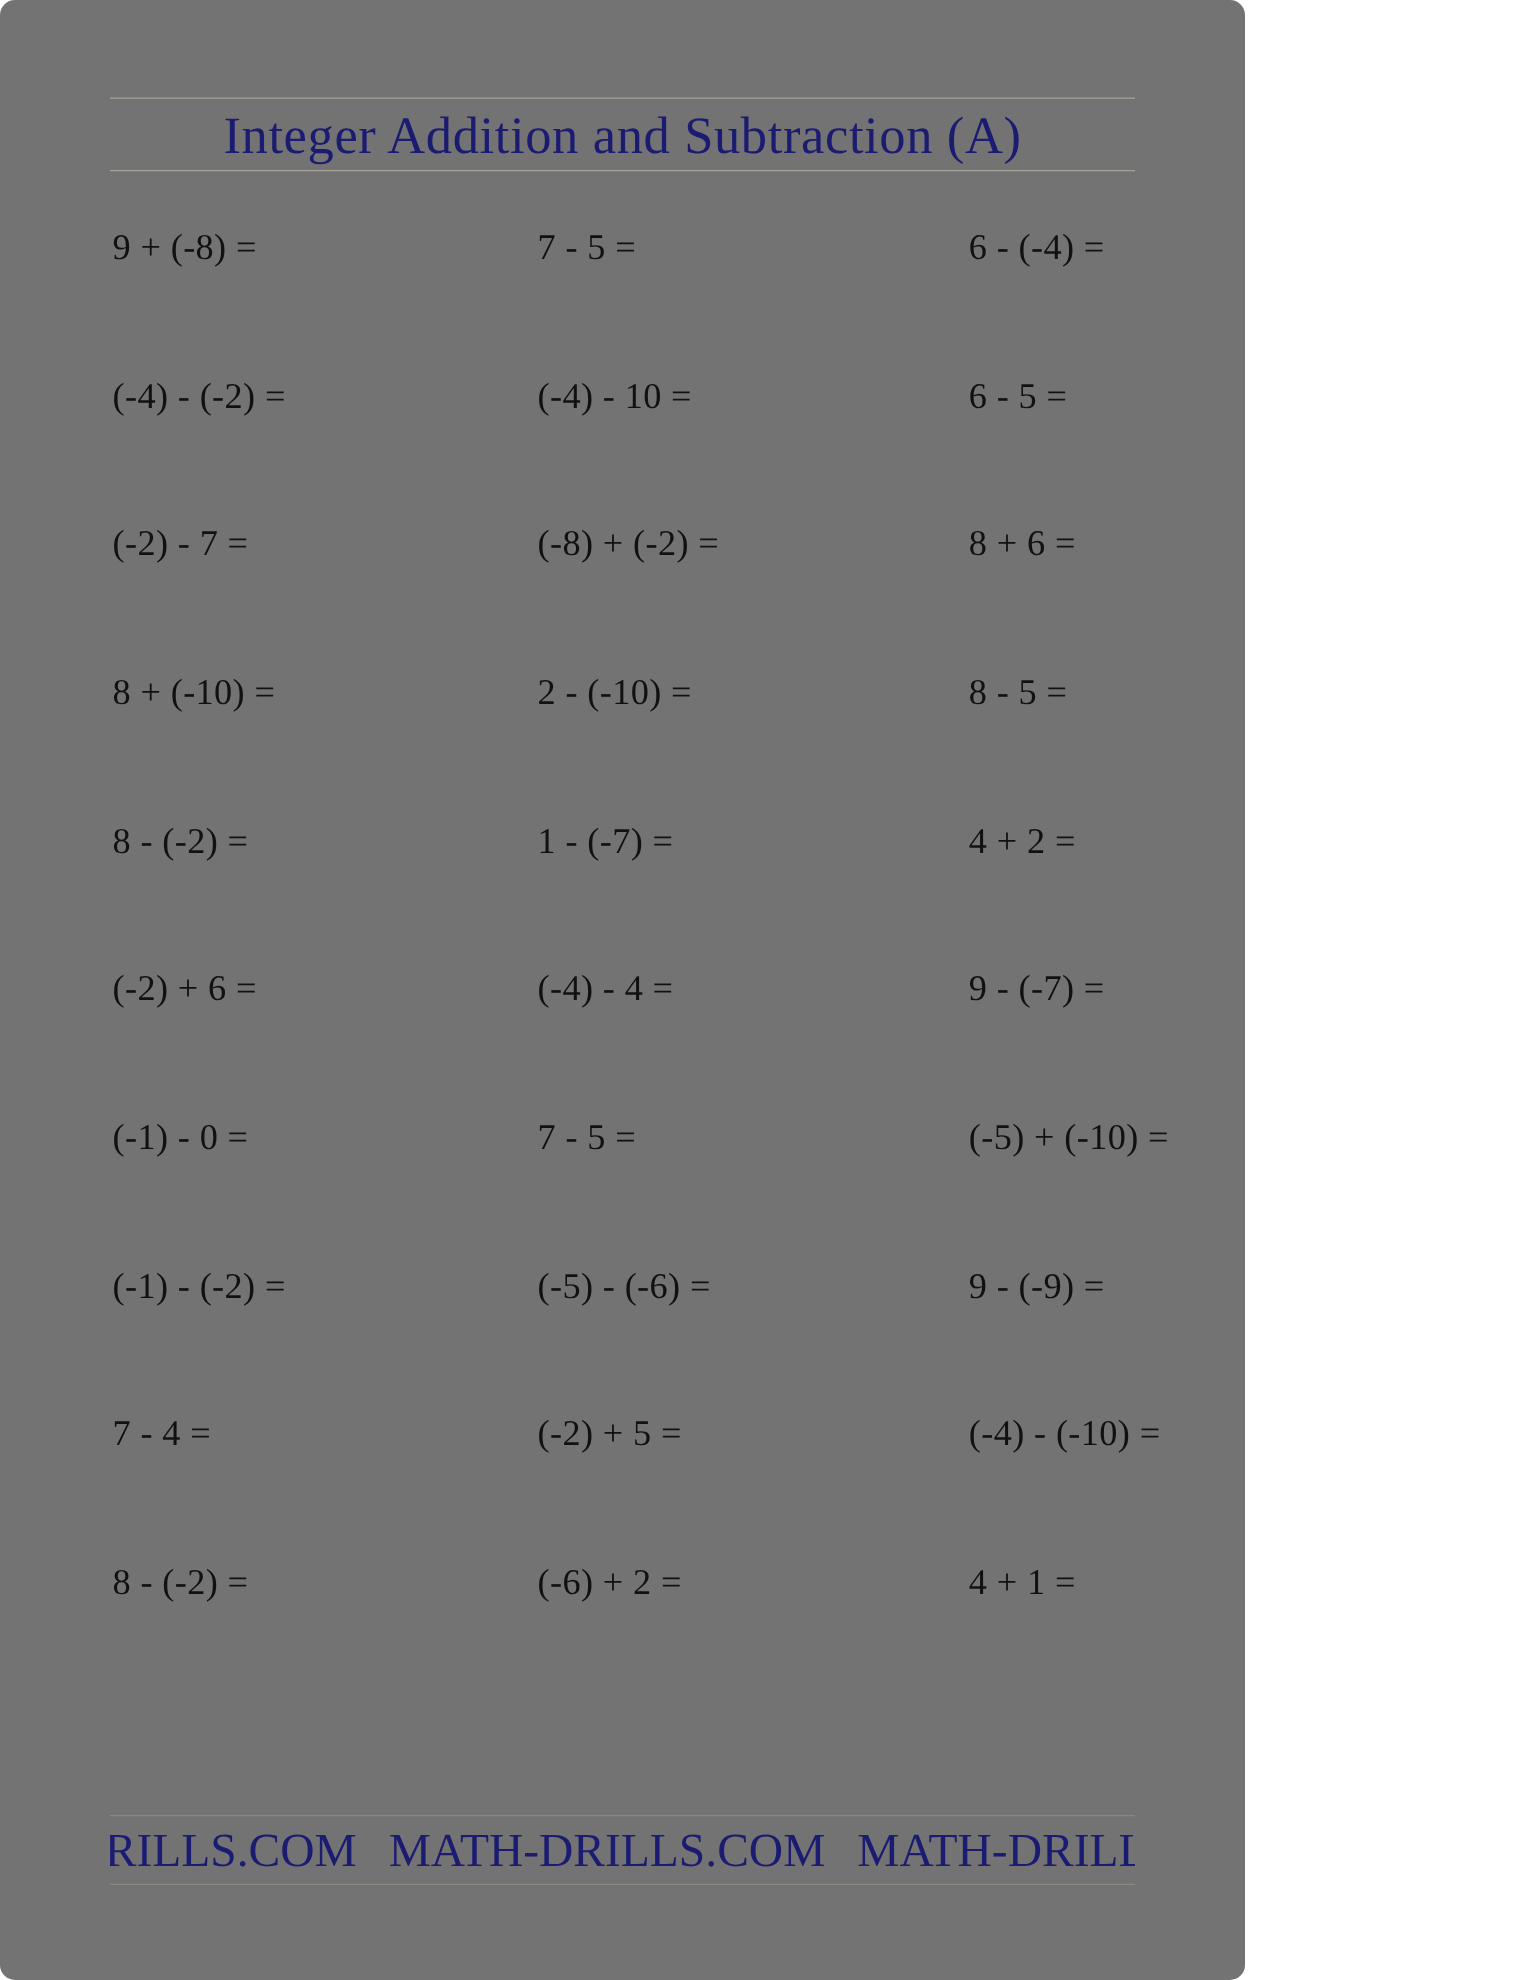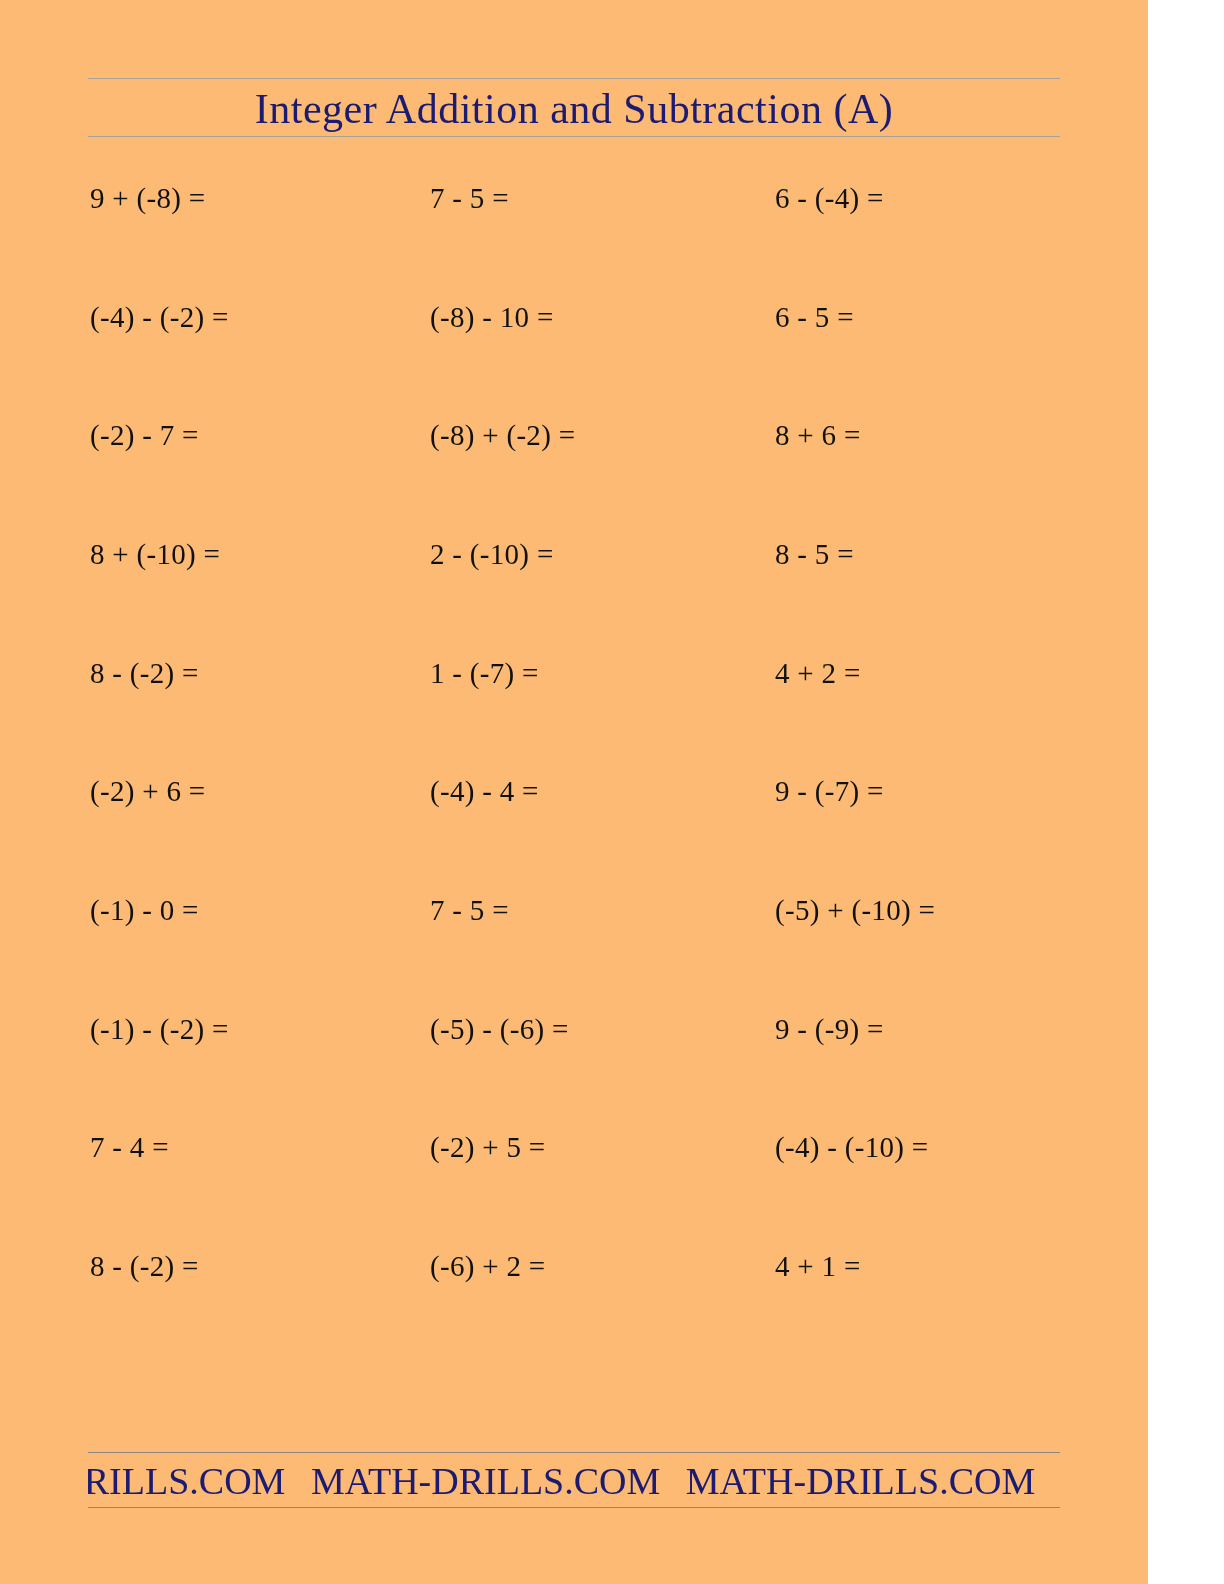--- a/index.html
+++ b/index.html
@@ -2,25 +2,26 @@
 <html><head>
 <meta charset="utf-8">
 <style>
   html, body {
     margin: 0;
     padding: 0;
     background: #ffffff;
   }
   .page {
     position: relative;
-    width: 1148px;
+    width: 996px;
     height: 1584px;
-    background: #fdba74;
+    background: #737373;
     overflow: hidden;
     font-family: "Liberation Serif", serif;
+    border-radius: 12px;
   }
 
   
   .header {
     position: absolute;
     left: 88px;
     right: 88px;
     top: 78px;
     height: 57px;
     border-top: 1px solid #a6a29a;
@@ -85,21 +86,21 @@
 
   <div class="header">
     <div class="title">Integer Addition and Subtraction (A)</div>
   </div>
 
   <div class="problems">
       <div class="cell">9 + (-8) =</div>
       <div class="cell">7 - 5 =</div>
       <div class="cell">6 - (-4) =</div>
       <div class="cell">(-4) - (-2) =</div>
-      <div class="cell">(-8) - 10 =</div>
+      <div class="cell">(-4) - 10 =</div>
       <div class="cell">6 - 5 =</div>
       <div class="cell">(-2) - 7 =</div>
       <div class="cell">(-8) + (-2) =</div>
       <div class="cell">8 + 6 =</div>
       <div class="cell">8 + (-10) =</div>
       <div class="cell">2 - (-10) =</div>
       <div class="cell">8 - 5 =</div>
       <div class="cell">8 - (-2) =</div>
       <div class="cell">1 - (-7) =</div>
       <div class="cell">4 + 2 =</div>

